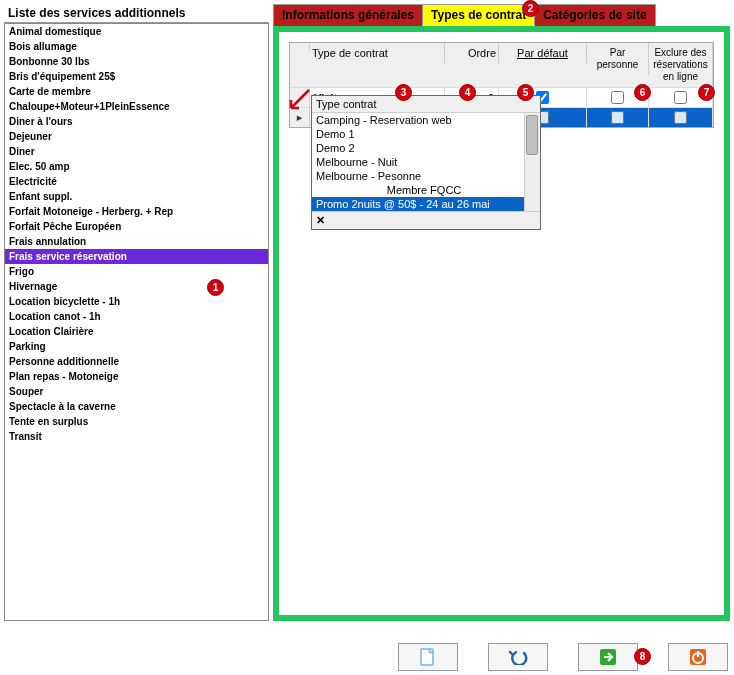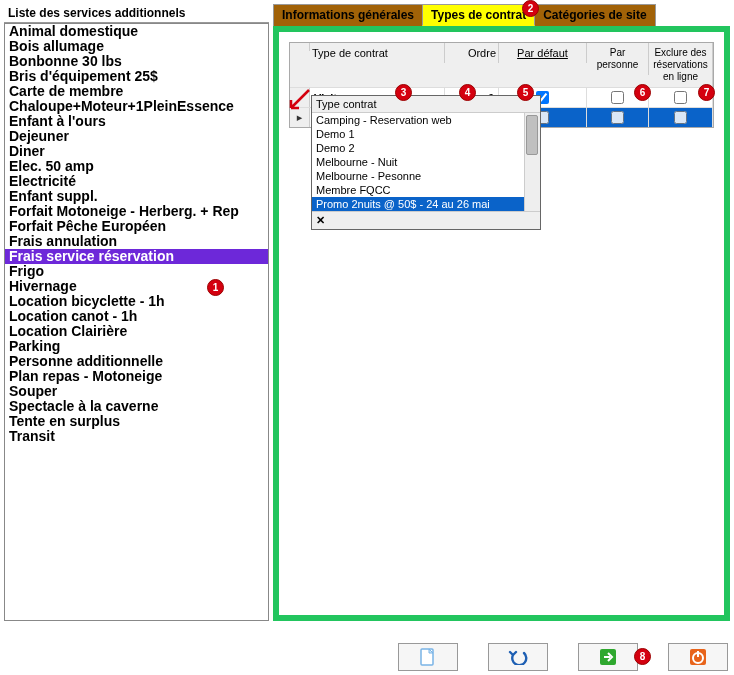--- a/index.html
+++ b/index.html
@@ -1,25 +1,25 @@
 <!DOCTYPE html>
 <html><head>
 <meta charset="utf-8">
 <style>
   * { box-sizing: border-box; font-family: Arial, sans-serif; }
   body { margin: 0; padding: 4px; background: #fff; width: 734px; height: 675px; position: relative; }
   .main-wrap { display: flex; gap: 4px; height: 617px; }
   .left-panel { width: 278px; display: flex; flex-direction: column; }
   .panel-title { font-size: 12px; font-weight: bold; padding: 2px 4px; background: #fff; border-bottom: 1px solid #999; }
   .list-box { border: 1px solid #888; flex: 1; overflow-y: auto; background: #fff; }
-  .list-item { font-size: 14px; font-weight: bold; padding: 0 4px; line-height: 15px; cursor: pointer; white-space: nowrap; overflow: hidden; }
+  .list-item { font-size: 10px; font-weight: bold; padding: 0 4px; line-height: 15px; cursor: pointer; white-space: nowrap; overflow: hidden; }
   .list-item.selected { background: #6d28d9; color: #fff; }
   .right-panel { flex: 1; display: flex; flex-direction: column; position: relative; }
   .tabs { display: flex; font-size: 12px; height: 22px; position: relative; }
-  .tab { border: 1px solid #999; border-bottom: none; padding: 3px 8px; background: #a16207; font-weight: bold; cursor: pointer; margin-right: -1px; }
+  .tab { border: 1px solid #999; border-bottom: none; padding: 3px 8px; background: #b91c1c; font-weight: bold; cursor: pointer; margin-right: -1px; }
   .tab.active { background: #ffff00; border-bottom: 1px solid #ffff00; z-index: 2; }
   .tab-body { border: 6px solid #22c55e; flex: 1; padding: 10px; background: #fff; position: relative; }
   .grid { border: 1px solid #a9a9a9; font-size: 11px; }
   .grid-head { display: flex; background: #efefef; }
   .grid-head .cell { border-right: 1px solid #ccc; text-align: center; padding: 4px 2px; font-weight: normal; line-height: 12px; }
   .row { display: flex; border-top: 1px solid #ddd; background: #fff; height: 20px; align-items: center; }
   .row.blue { background: #0a63c9; }
   .cell { border-right: 1px solid #ddd; padding: 2px 4px; height: 100%; display: flex; align-items: center; justify-content: center; }
   .c-hdr { width: 20px; background: #efefef; border-right:1px solid #ccc;}
   .c-type { width: 135px; justify-content: flex-start; }
@@ -51,21 +51,21 @@
 
   <div class="left-panel">
     <div class="panel-title">Liste des services additionnels</div>
     <div class="list-box" id="services-list">
         <div class="list-item">Animal domestique</div>
         <div class="list-item">Bois allumage</div>
         <div class="list-item">Bonbonne 30 lbs</div>
         <div class="list-item">Bris d'équipement 25$</div>
         <div class="list-item">Carte de membre</div>
         <div class="list-item">Chaloupe+Moteur+1PleinEssence</div>
-        <div class="list-item">Enfant à l'ours</div>
+        <div class="list-item">Diner à l'ours</div>
         <div class="list-item">Dejeuner</div>
         <div class="list-item">Diner</div>
         <div class="list-item">Elec. 50 amp</div>
         <div class="list-item">Electricité</div>
         <div class="list-item">Enfant suppl.</div>
         <div class="list-item">Forfait Motoneige - Herberg. + Rep</div>
         <div class="list-item">Forfait Pêche Européen</div>
         <div class="list-item">Frais annulation</div>
         <div class="list-item selected">Frais service réservation</div>
         <div class="list-item">Frigo</div>
@@ -135,21 +135,21 @@
       </div>
 
       <div class="combo-panel">
         <div class="combo-head">Type contrat</div>
         <div class="combo-body" id="combo-body">
           <div class="combo-item" style="padding-right: 18px;">Camping - Reservation web</div>
             <div class="combo-item" style="padding-right: 18px;">Demo 1</div>
             <div class="combo-item" style="padding-right: 11px;">Demo 2</div>
             <div class="combo-item" style="padding-right: 18px;">Melbourne - Nuit</div>
             <div class="combo-item" style="padding-right: 18px;">Melbourne - Pesonne</div>
-            <div class="combo-item" style="padding-right: 8px;">Membre FQCC</div>
+            <div class="combo-item" style="padding-right: 8px; text-align: center;">Membre FQCC</div>
             <div class="combo-item sel" style="padding-right: 18px;">Promo 2nuits @ 50$ - 24 au 26 mai</div>
             <div class="combo-scroll">
             <div class="combo-thumb"></div>
           </div>
         </div>
         <div class="combo-foot">✕</div>
       </div>
 
       <div class="arrow" style="top:56px; left:6px;">
         <svg viewBox="0 0 28 28">

